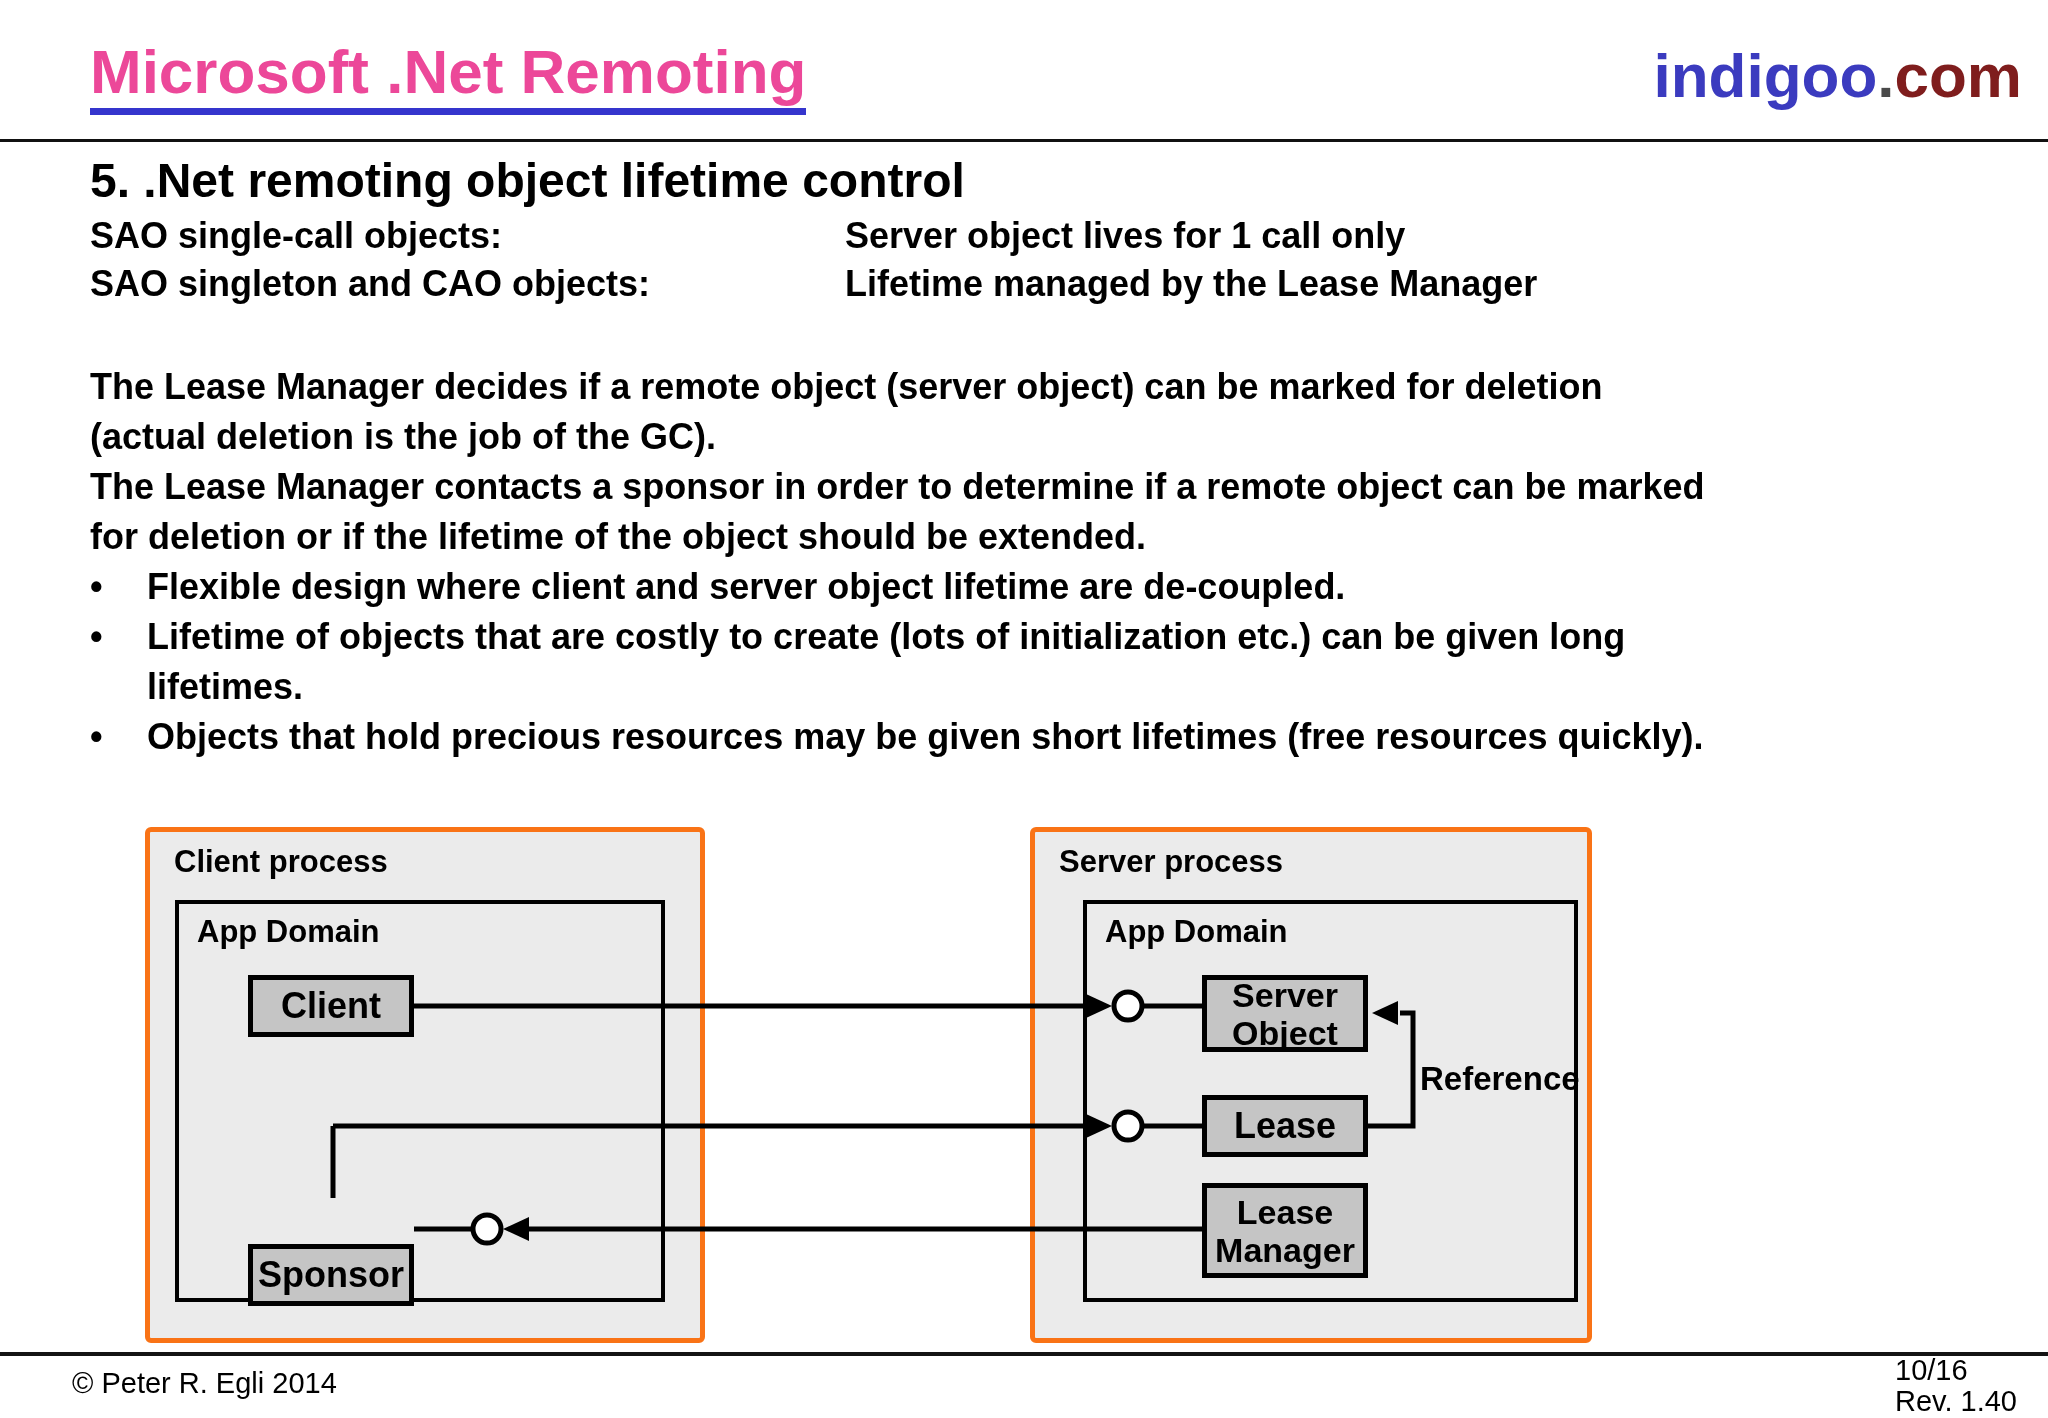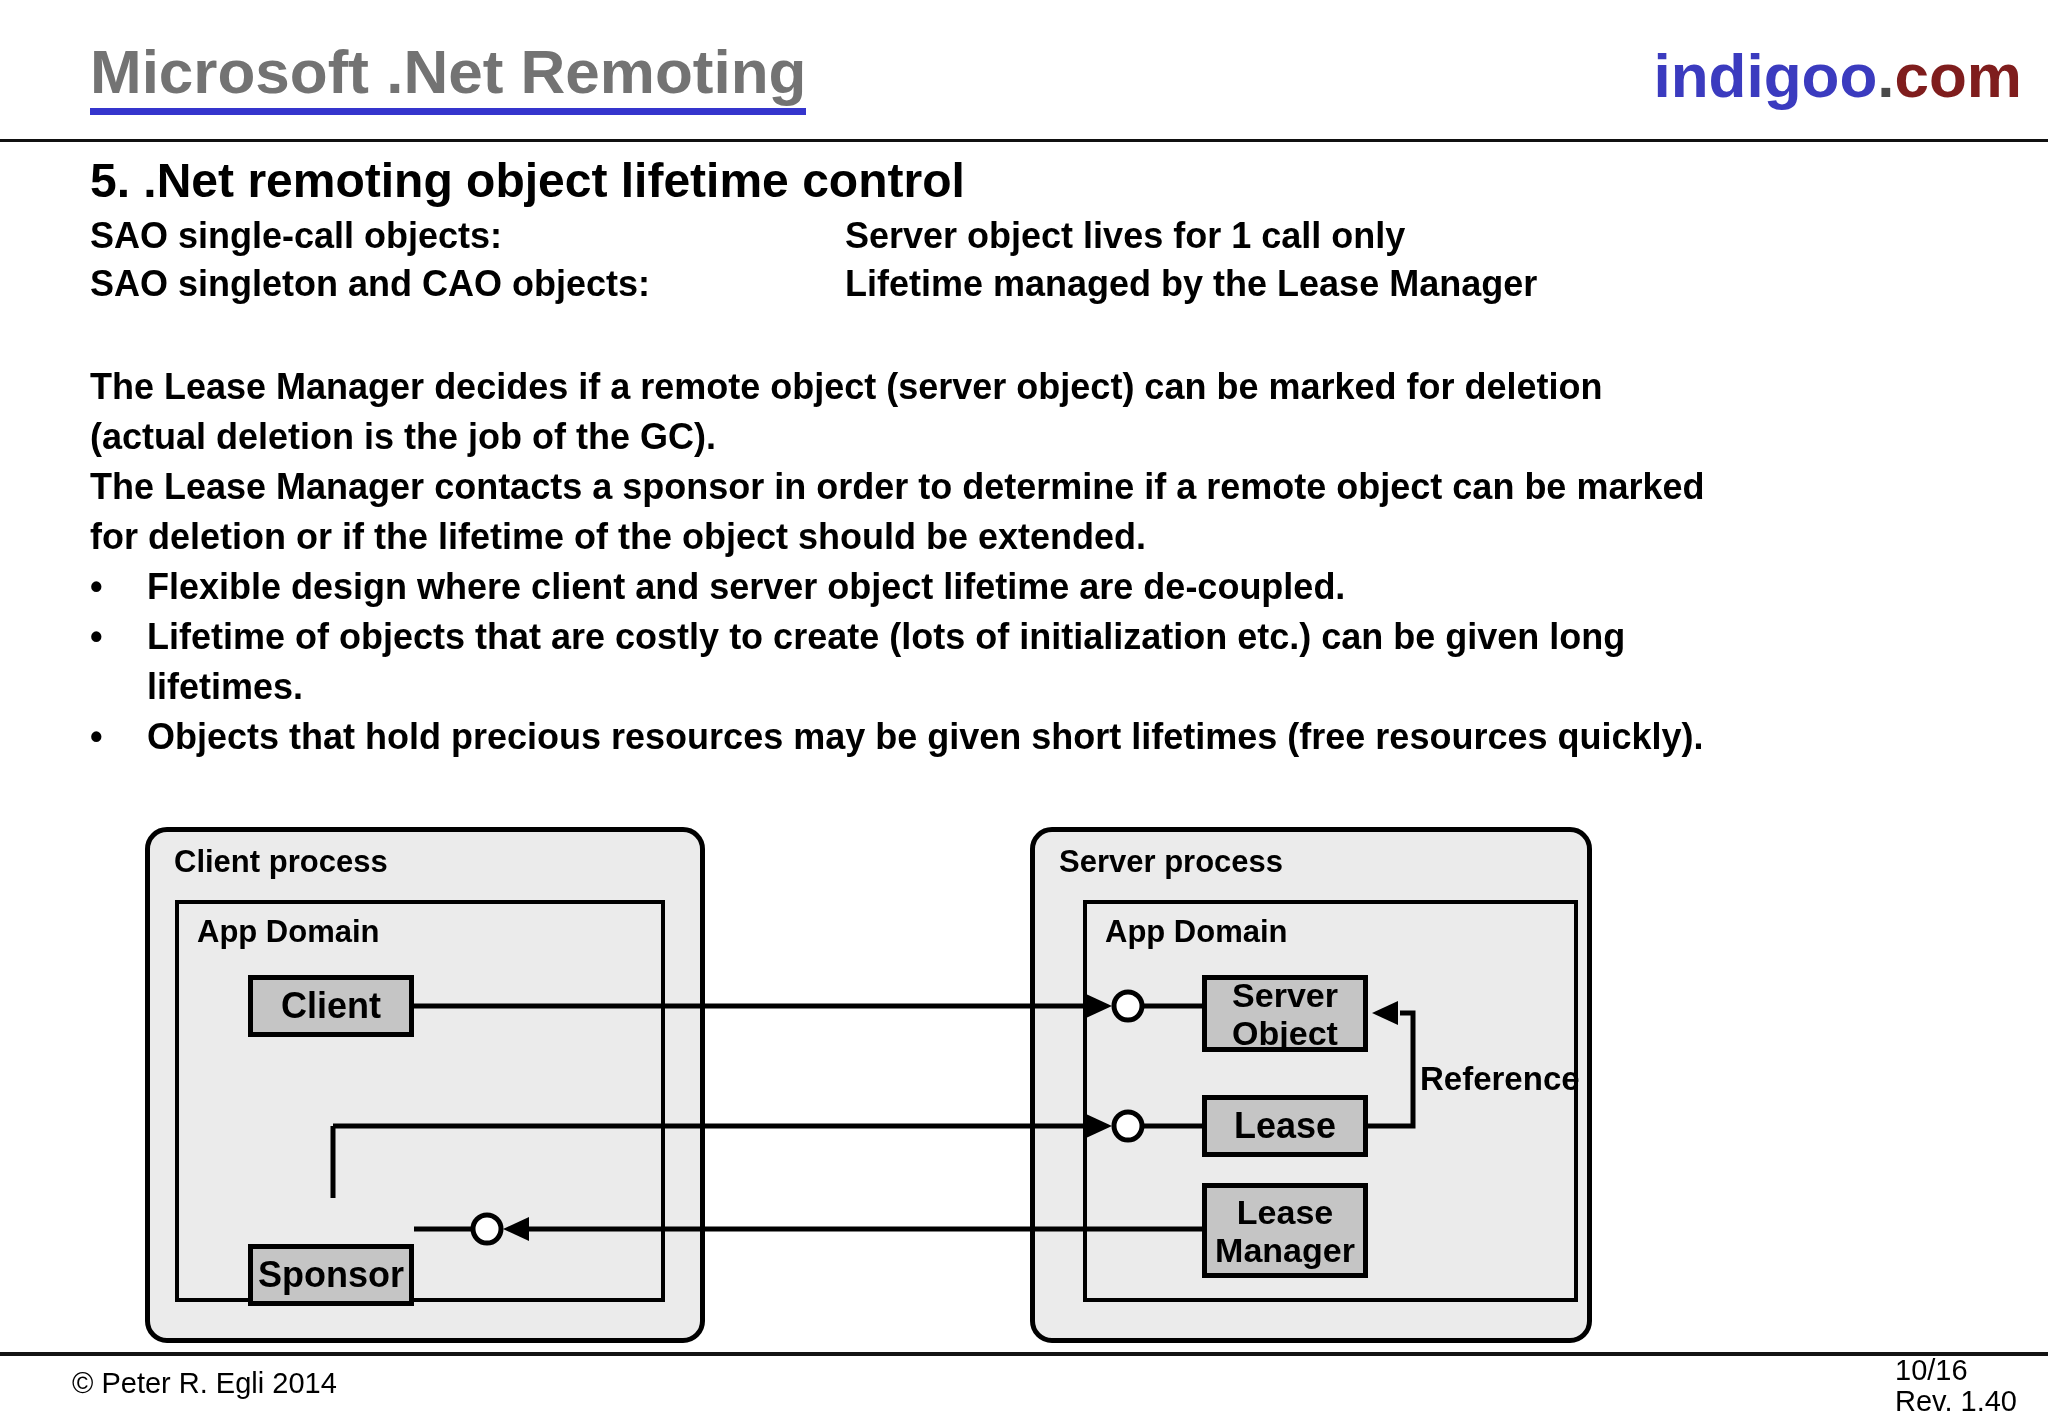--- a/index.html
+++ b/index.html
@@ -6,21 +6,21 @@
   .page {
     position:relative; width:2048px; height:1418px; overflow:hidden;
     background:#ffffff; color:#000;
     font-family:"Liberation Sans", sans-serif;
   }
 
   
   .slide-title {
     position:absolute; left:90px; top:40px;
     font-size:62px; font-weight:bold; line-height:64px;
-    color:#737373; border-bottom:7px solid #3535CD; padding-bottom:4px;
+    color:#ec4899; border-bottom:7px solid #3535CD; padding-bottom:4px;
     white-space:nowrap;
   }
   .brand {
     position:absolute; top:44px; right:26px;
     font-size:62px; font-weight:bold; line-height:64px; white-space:nowrap;
   }
   .brand .b-blue { color:#3B3BBF;margin-left:12px; }
   .brand .b-dot  { color:#4A4A4A; }
   .brand .b-teal { color:#7f1d1d; }
   .header-rule { position:absolute; left:0; top:139px; width:2048px; height:3px; background:#111; }
@@ -33,22 +33,22 @@
   .text-line {
     position:absolute; left:90px; right:0;
     font-size:36px; font-weight:bold; line-height:50px; white-space:nowrap;
   }
   .def-line { line-height:48px; }
   .col2 { position:absolute; left:755px; }
   .bullet-marker { display:inline-block; width:57px; }
 
   
   .process {
-    position:absolute; background:#EBEBEB; border:5px solid #000000;
-    border-radius:22px; box-sizing:border-box;
+    position:absolute; background:#EBEBEB; border:5px solid #f97316;
+    border-radius:6px; box-sizing:border-box;
   }
   .appdomain { position:absolute; border:4px solid #000; box-sizing:border-box; }
   .proc-label { position:absolute; left:24px; top:12px; font-size:31px; font-weight:bold; }
   .ad-label   { position:absolute; left:18px; top:10px; font-size:31px; font-weight:bold; }
   .node {
     position:absolute; background:#C5C5C5; border:5px solid #000; box-sizing:border-box;
     display:flex; flex-direction:column; align-items:center; justify-content:center;
     font-size:36px; font-weight:bold; text-align:center;
   }
   .node.two-line { font-size:34px; }

